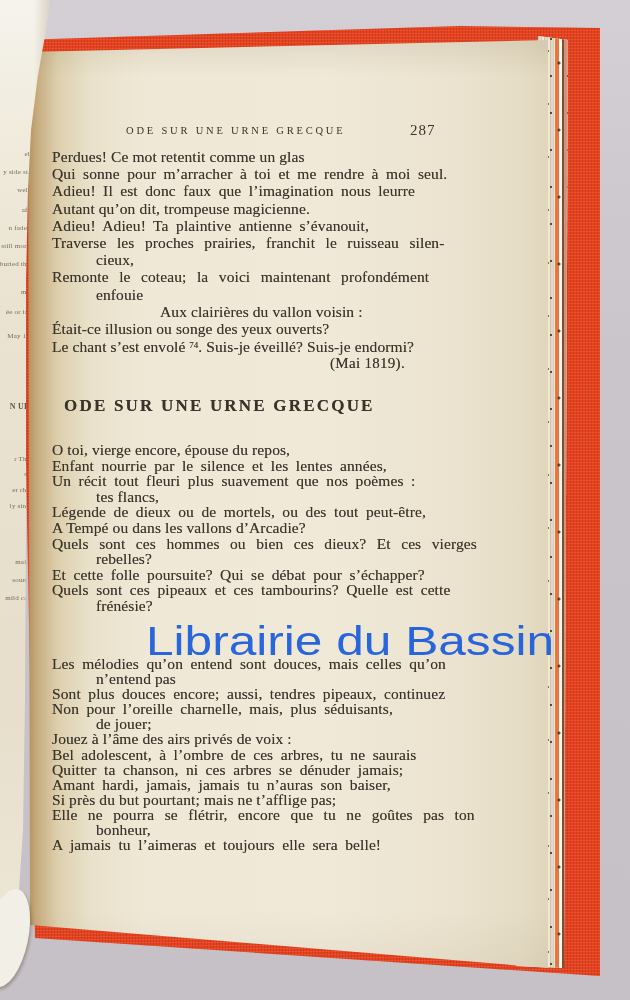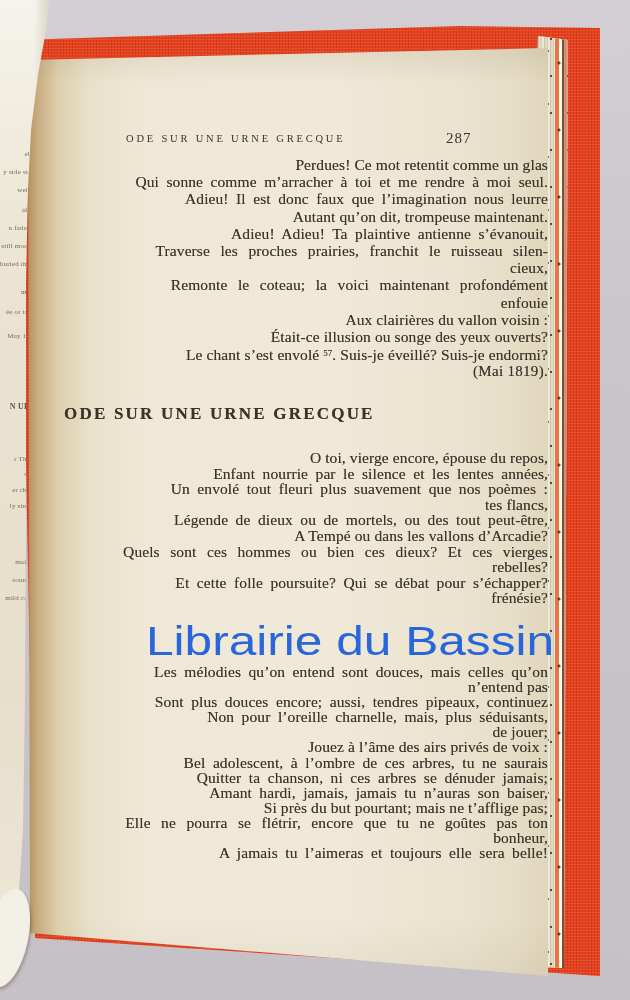--- a/index.html
+++ b/index.html
@@ -33,31 +33,30 @@
     position:absolute;inset:0;
     background-image:
       radial-gradient(circle at 3px 5px, rgba(70,62,48,0.9) 0 0.9px, transparent 1.6px),
       radial-gradient(circle at 11px 17px, rgba(70,62,48,0.7) 0 0.8px, transparent 1.5px),
       radial-gradient(circle at 7px 29px, rgba(50,44,34,0.8) 0 1.1px, transparent 1.9px);
     background-size:17px 37px, 23px 53px, 19px 67px;
   }
 
   
   .main-page{
-    position:absolute;left:28px;top:44px;width:520px;height:934px;
+    position:absolute;left:28px;top:36px;width:520px;height:934px;
     background:
       linear-gradient(180deg, rgba(120,100,70,0.10) 0 10px, transparent 40px calc(100% - 60px), rgba(120,100,70,0.08) 100%),
       linear-gradient(90deg,#b2935f 0,#c9ad82 10px,#ddd0ae 30px,#e9e1ca 62px,#efe8d6 115px,#f0e9d8 300px,#ebe3cf 430px,#e6ddc6 490px,#e0d6bc 100%);
     clip-path:polygon(0 16px, 100% 4px, 100% 932px, 2px 889px);
-    text-align:right;
   }
   .text-area{position:absolute;left:24px;top:0;width:496px;height:100%;color:var(--ink,#3a332a);}
   .running-header{position:absolute;top:86px;left:0;width:100%;height:20px;}
   .rh-title{position:absolute;left:74px;top:3px;font-size:10.5px;letter-spacing:2.8px;white-space:nowrap;}
-  .page-num{position:absolute;left:358px;top:0;font-size:15px;letter-spacing:1px;margin-left:36px;}
+  .page-num{position:absolute;left:358px;top:0;font-size:15px;letter-spacing:1px;}
   .textblock{position:absolute;left:0;width:100%;}
   .block1{top:112px;font-size:15.5px;line-height:17.2px;font-family:Liberation Serif, serif;}
   .stanza1{top:406px;font-size:15.5px;line-height:15.6px;}
   .stanza2{top:620px;font-size:15.5px;line-height:15.1px;}
   .line{white-space:nowrap;letter-spacing:0.1px;text-shadow:0 0 0.4px rgba(58,51,42,0.55);}
   .line sup{font-size:9px;vertical-align:4px;letter-spacing:0;}
   .ind1{padding-left:44px;}
   .ind2{padding-left:108px;}
   .wide1{word-spacing:3.5px;}
   .wide2{word-spacing:6.5px;}
@@ -111,46 +110,47 @@
   <div class="main-page">
     <div class="text-area">
 
       <div class="running-header">
         <span class="rh-title">ODE SUR UNE URNE GRECQUE</span>
         <span class="page-num">287</span>
       </div>
 
       <div class="textblock block1">
         <div class="line"><span>Perdues! Ce mot retentit comme un glas</span></div>
-          <div class="line wide1"><span>Qui sonne comme m’arracher à toi et me rendre à moi seul.</span></div>
+          <div class="line wide1"><span>Qui sonne pour m’arracher à toi et me rendre à moi seul.</span></div>
           <div class="line wide1"><span>Adieu! Il est donc faux que l’imagination nous leurre</span></div>
-          <div class="line"><span>Autant qu’on dit, trompeuse maintenant.</span></div>
+          <div class="line"><span>Autant qu’on dit, trompeuse magicienne.</span></div>
           <div class="line wide1"><span>Adieu! Adieu! Ta plaintive antienne s’évanouit,</span></div>
           <div class="line wide2"><span>Traverse les proches prairies, franchit le ruisseau silen-</span></div>
           <div class="line ind1"><span>cieux,</span></div>
           <div class="line wide2"><span>Remonte le coteau; la voici maintenant profondément</span></div>
           <div class="line ind1"><span>enfouie</span></div>
           <div class="line ind2"><span>Aux clairières du vallon voisin :</span></div>
           <div class="line"><span>Était-ce illusion ou songe des yeux ouverts?</span></div>
-          <div class="line"><span>Le chant s’est envolé </span><sup>57</sup><span>. Suis-je éveillé? Suis-je endormi?</span></div>
+          <div class="line"><span>Le chant s’est envolé </span><sup>74</sup><span>. Suis-je éveillé? Suis-je endormi?</span></div>
         <div class="date-line">(Mai 1819).</div>
       </div>
 
       <h2 class="section-title">ODE SUR UNE URNE GRECQUE</h2>
 
       <div class="textblock stanza1">
         <div class="line"><span>O toi, vierge encore, épouse du repos,</span></div>
           <div class="line wide1"><span>Enfant nourrie par le silence et les lentes années,</span></div>
-          <div class="line wide1"><span>Un envolé tout fleuri plus suavement que nos poèmes :</span></div>
+          <div class="line wide1"><span>Un récit tout fleuri plus suavement que nos poèmes :</span></div>
           <div class="line ind1"><span>tes flancs,</span></div>
           <div class="line wide1"><span>Légende de dieux ou de mortels, ou des tout peut-être,</span></div>
           <div class="line"><span>A Tempé ou dans les vallons d’Arcadie?</span></div>
           <div class="line wide2"><span>Quels sont ces hommes ou bien ces dieux? Et ces vierges</span></div>
           <div class="line ind1"><span>rebelles?</span></div>
           <div class="line wide1"><span>Et cette folle poursuite? Qui se débat pour s’échapper?</span></div>
+          <div class="line wide1"><span>Quels sont ces pipeaux et ces tambourins? Quelle est cette</span></div>
           <div class="line ind1"><span>frénésie?</span></div>
       </div>
 
       <div class="textblock stanza2">
         <div class="line wide1"><span>Les mélodies qu’on entend sont douces, mais celles qu’on</span></div>
           <div class="line ind1"><span>n’entend pas</span></div>
           <div class="line wide1"><span>Sont plus douces encore; aussi, tendres pipeaux, continuez</span></div>
           <div class="line wide1"><span>Non pour l’oreille charnelle, mais, plus séduisants,</span></div>
           <div class="line ind1"><span>de jouer;</span></div>
           <div class="line"><span>Jouez à l’âme des airs privés de voix :</span></div>

